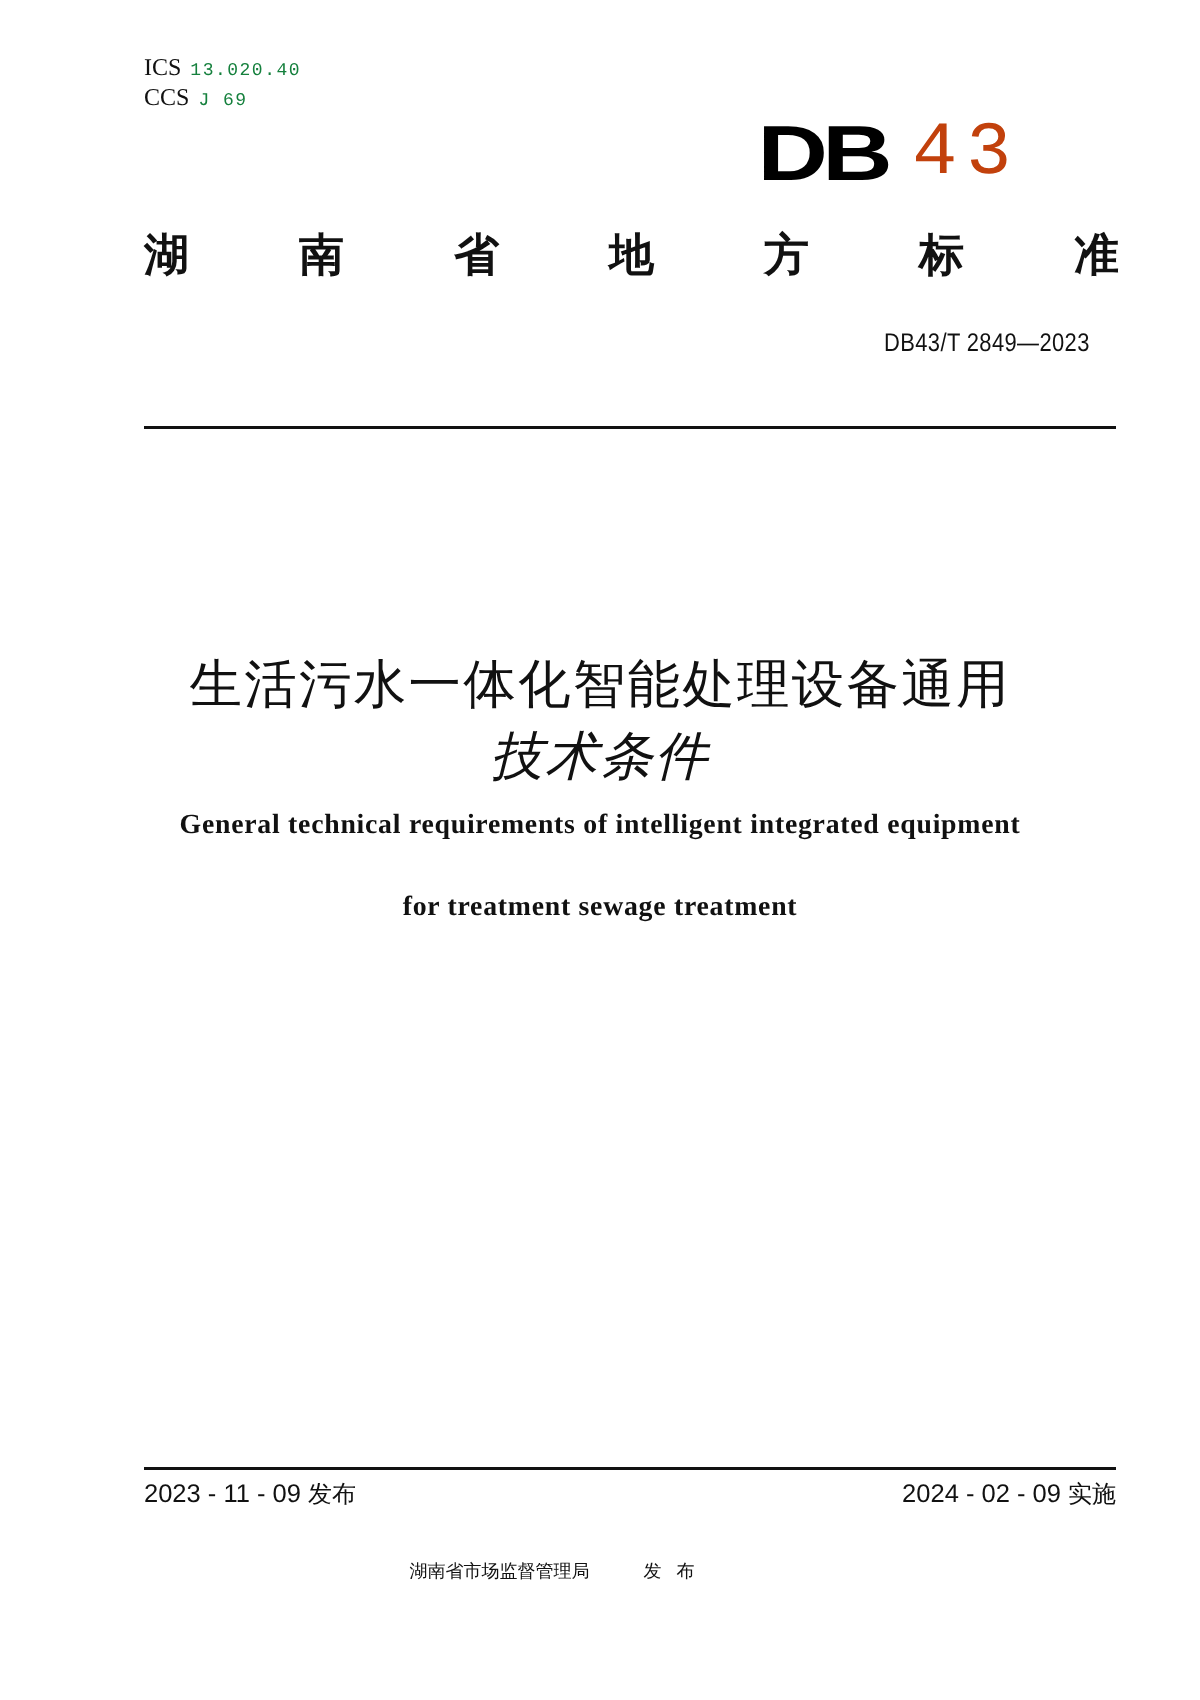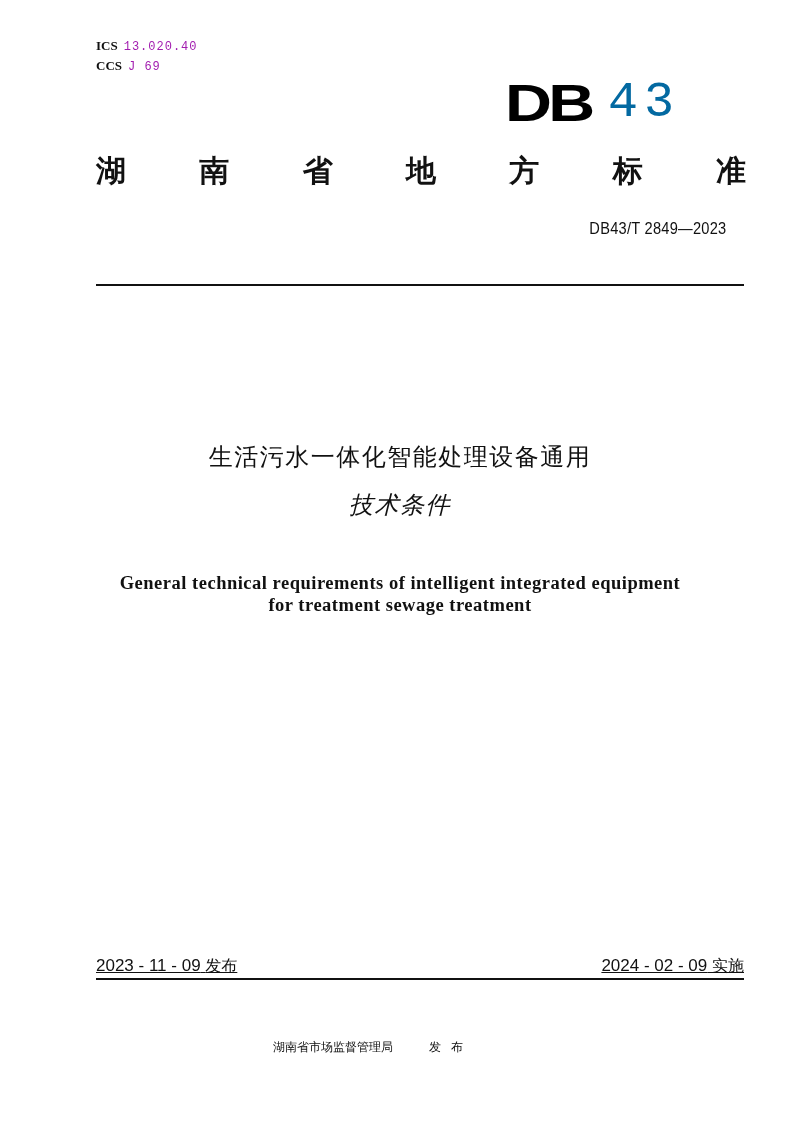--- a/index.html
+++ b/index.html
@@ -1,50 +1,50 @@
 <!DOCTYPE html>
 <html><head>
   <meta charset="utf-8">
   <style>
     html, body { margin: 0; padding: 0; background: #ffffff; }
     body { width: 800px; height: 1133px; position: relative; overflow: hidden; color: #111111; }
     .abs { position: absolute; }
 
     .cls-row { left: 96px; font-size: 13px; line-height: 16px; white-space: nowrap; }
-    .cls-row .key { font-family: "Liberation Serif", serif; font-weight: bold; font-size: 13px; margin-right: 6px; }
-    .cls-row .val { font-family: "Liberation Mono", monospace; font-size: 12px; letter-spacing: 1px; color: #a21caf; }
+    .cls-row .key { font-family: "Liberation Serif", serif; font-weight: normal; font-size: 16px; margin-right: 6px; }
+    .cls-row .val { font-family: "Liberation Mono", monospace; font-size: 12px; letter-spacing: 1px; color: #15803d; }
 
     .db-logo { left: 505px; top: 82px; height: 42px; display: flex; align-items: flex-end; }
     .db-block { font-family: "Liberation Sans", sans-serif; font-weight: 900; font-size: 52px; line-height: 42px;
                 letter-spacing: -3px; transform: scaleX(1.25); transform-origin: left center; display: inline-block; color: #000; }
     .db-num { font-family: "Liberation Mono", monospace; font-size: 50px; line-height: 42px; letter-spacing: 6px;
-              margin-left: 34px; color: #0369a1; font-weight: normal; }
+              margin-left: 34px; color: #c2410c; font-weight: normal; }
 
     .std-cat { left: 96px; top: 152px; width: 650px; display: flex; justify-content: space-between;
                font-family: "DejaVu Sans", sans-serif; font-size: 30px; line-height: 38px; font-weight: bold; }
     .std-cat span { display: inline-block; }
 
     .std-no { right: 74px; top: 219px; font-family: "Liberation Sans", sans-serif; font-size: 17px;
               transform: scaleX(0.86); transform-origin: right center; white-space: nowrap; letter-spacing: 0.3px; }
 
     .rule { left: 96px; width: 648px; background: #111; }
     .rule-top { top: 284px; height: 2px; }
     .rule-bottom { top: 978px; height: 2px; }
 
     .title-cn { left: 0; width: 800px; text-align: center; font-family: "DejaVu Sans", sans-serif;
-                font-size: 24px; line-height: 48px; font-weight: normal; letter-spacing: 1.5px; }
+                font-size: 35px; line-height: 48px; font-weight: normal; letter-spacing: 1.5px; }
     .title-cn-1 { top: 433px; }
     .title-cn-2 { top: 481px; font-style: italic; }
 
     .title-en { left: 0; width: 800px; text-align: center; font-family: "Liberation Serif", serif;
                 font-weight: bold; font-size: 18.5px; line-height: 24px; letter-spacing: 0.5px; }
-    .title-en-1 { top: 571px; }
+    .title-en-1 { top: 538px; }
     .title-en-2 { top: 593px; }
 
-    .date { top: 955px; font-family: "Liberation Sans", sans-serif; font-size: 17px; line-height: 22px; white-space: nowrap; text-decoration: underline; }
+    .date { top: 985px; font-family: "Liberation Sans", sans-serif; font-size: 17px; line-height: 22px; white-space: nowrap; }
     .date .cjk { font-family: "DejaVu Sans", sans-serif; font-size: 16px; }
     .date-issue { left: 96px; }
     .date-impl { right: 56px; }
 
     .issuer { top: 1036px; left: 273px; font-family: "DejaVu Sans", sans-serif; font-size: 12px; line-height: 22px; white-space: nowrap; }
     .issuer .issuer-action { margin-left: 36px; letter-spacing: 10px; }
   </style>
 </head>
 <body>
 

